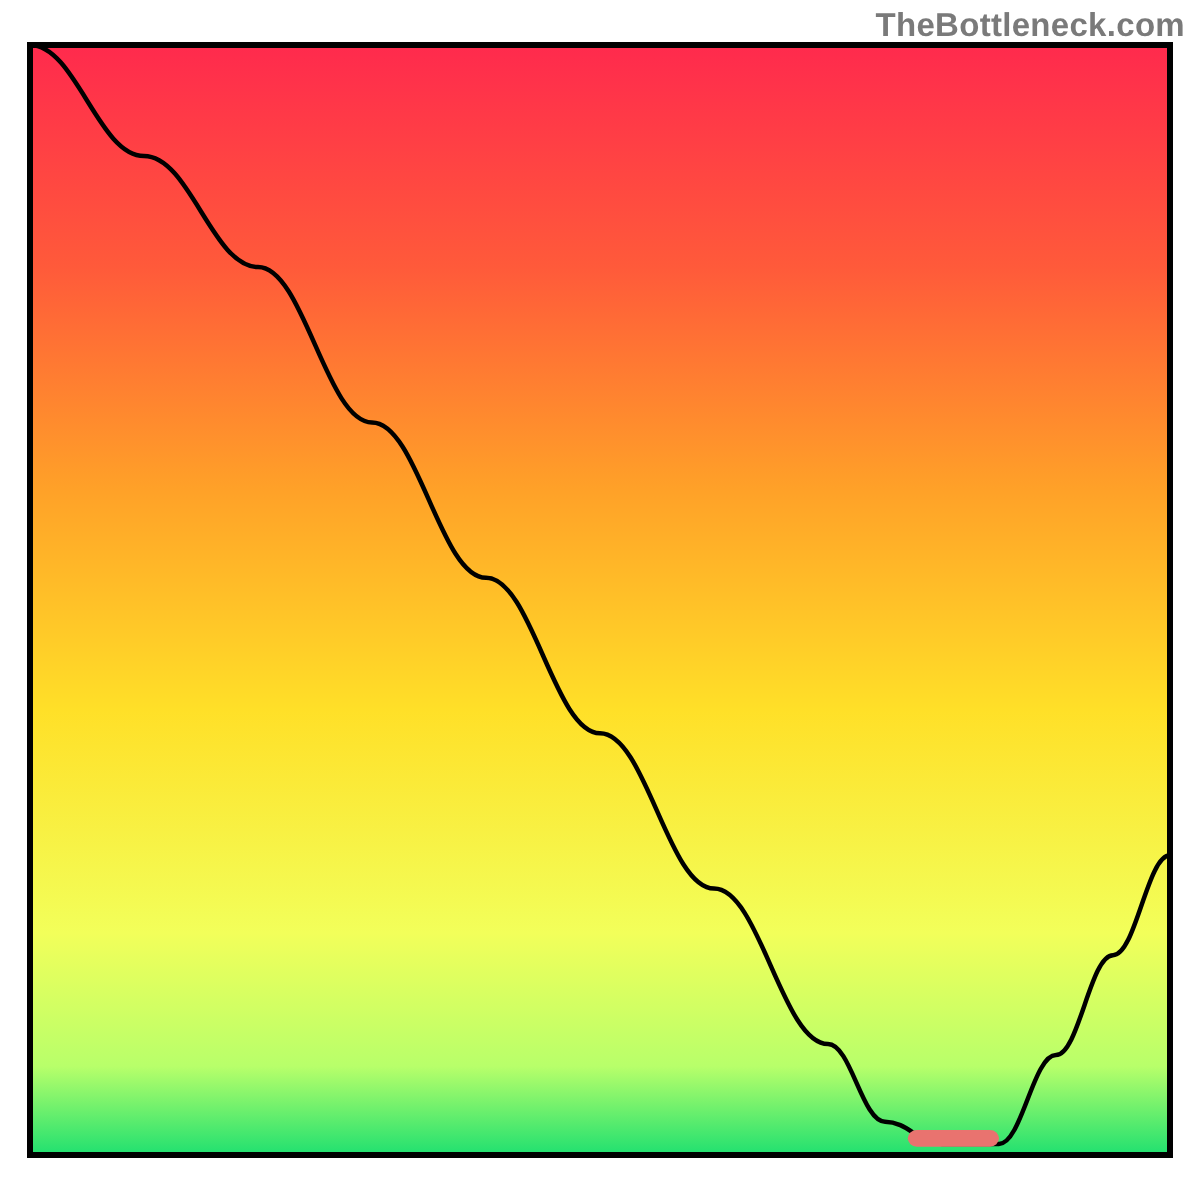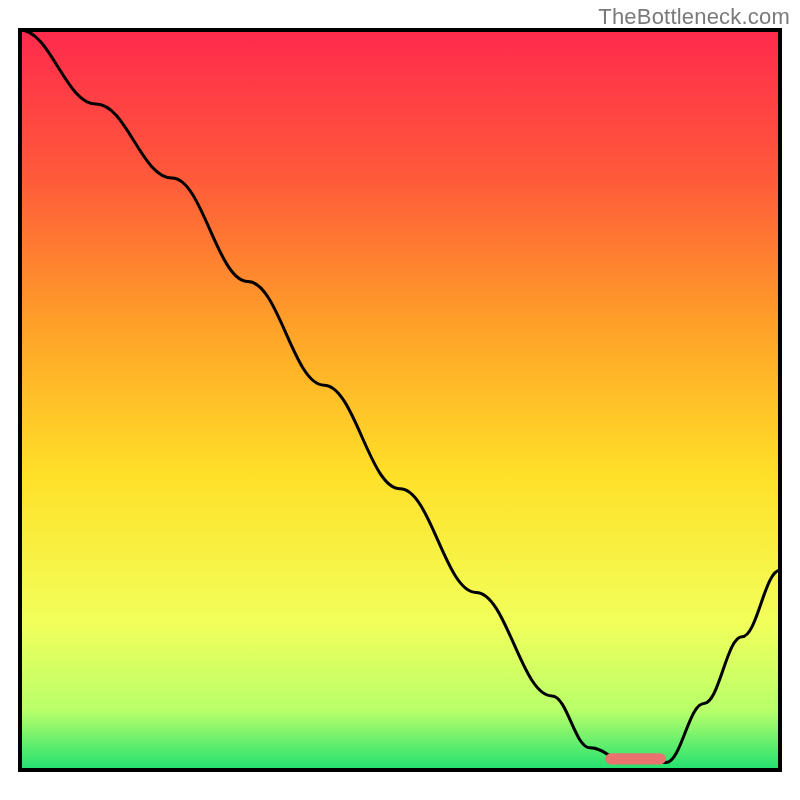--- a/index.html
+++ b/index.html
@@ -13,21 +13,21 @@
   .container {
     position: relative;
     width: 800px;
     height: 800px;
   }
   .watermark {
     position: absolute;
     top: 4px;
     right: 10px;
     font-size: 22px;
-    font-weight: normal;
+    font-weight: bold;
     color: #7a7a7a;
     letter-spacing: 0.2px;
   }
   svg.chart {
     position: absolute;
     left: 0;
     top: 0;
   }
 </style>
 </head>

